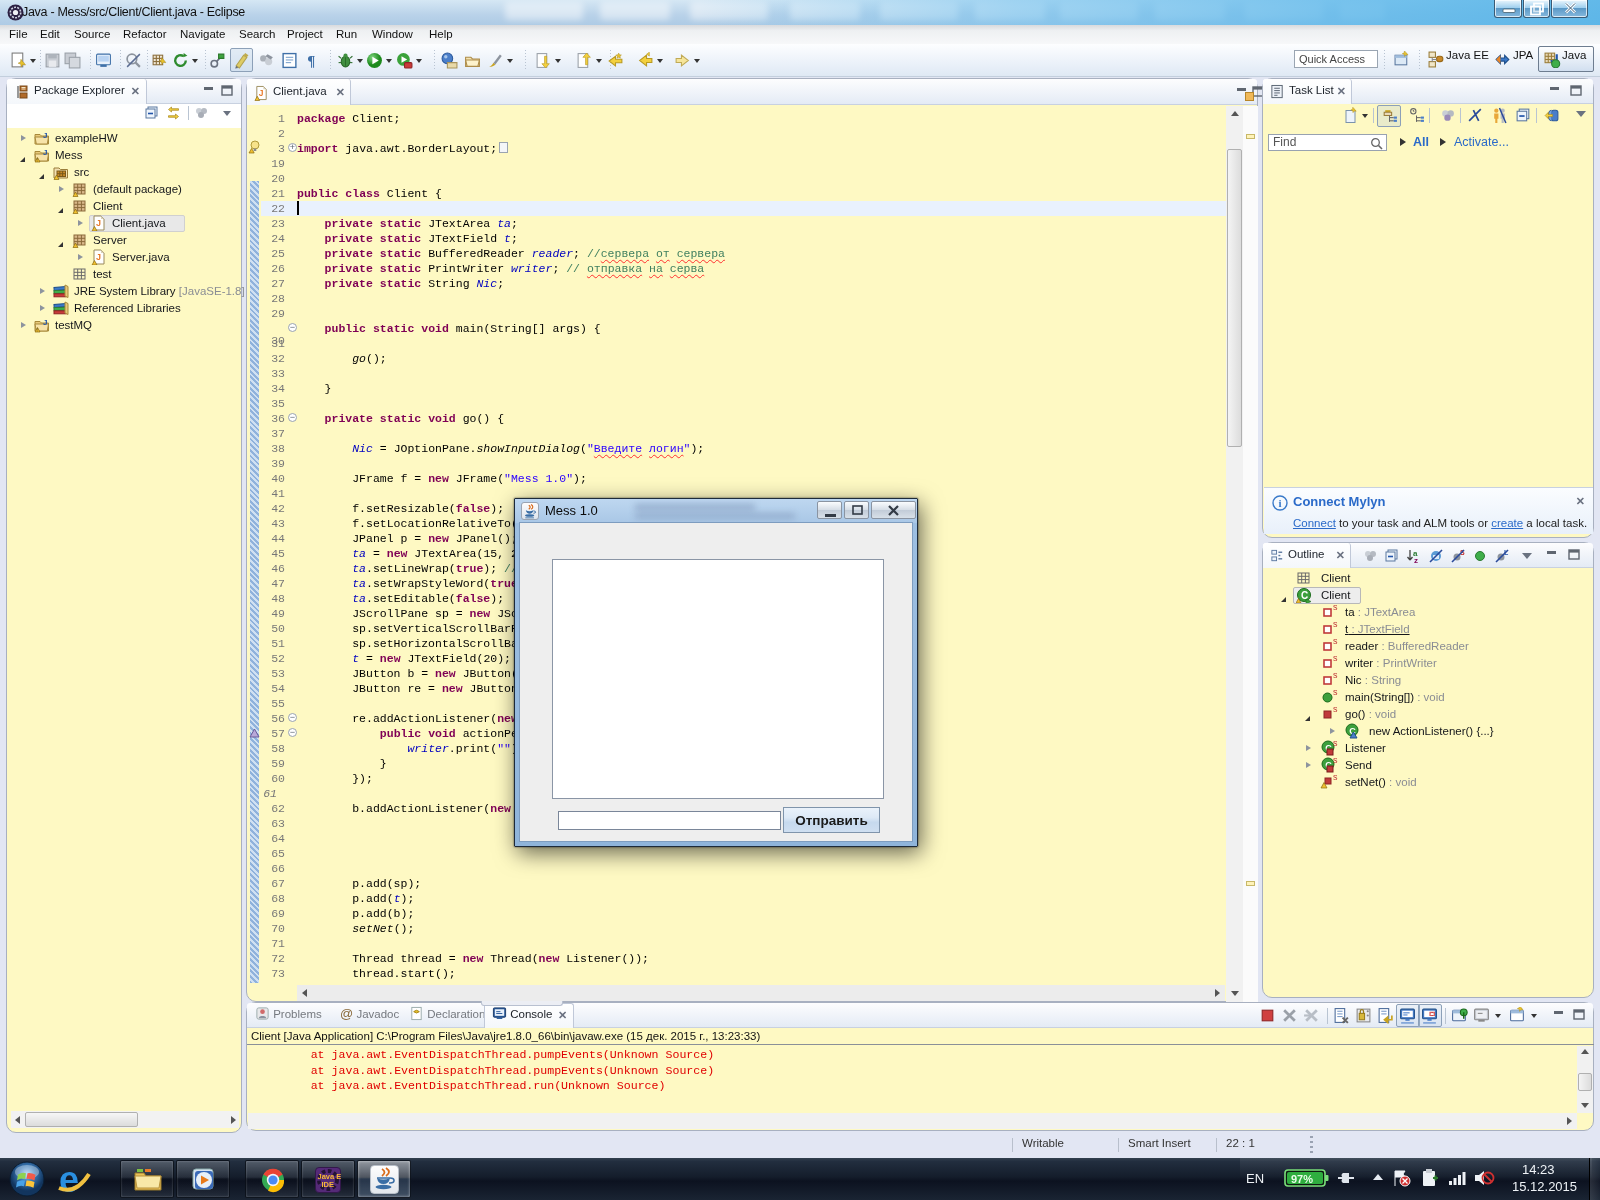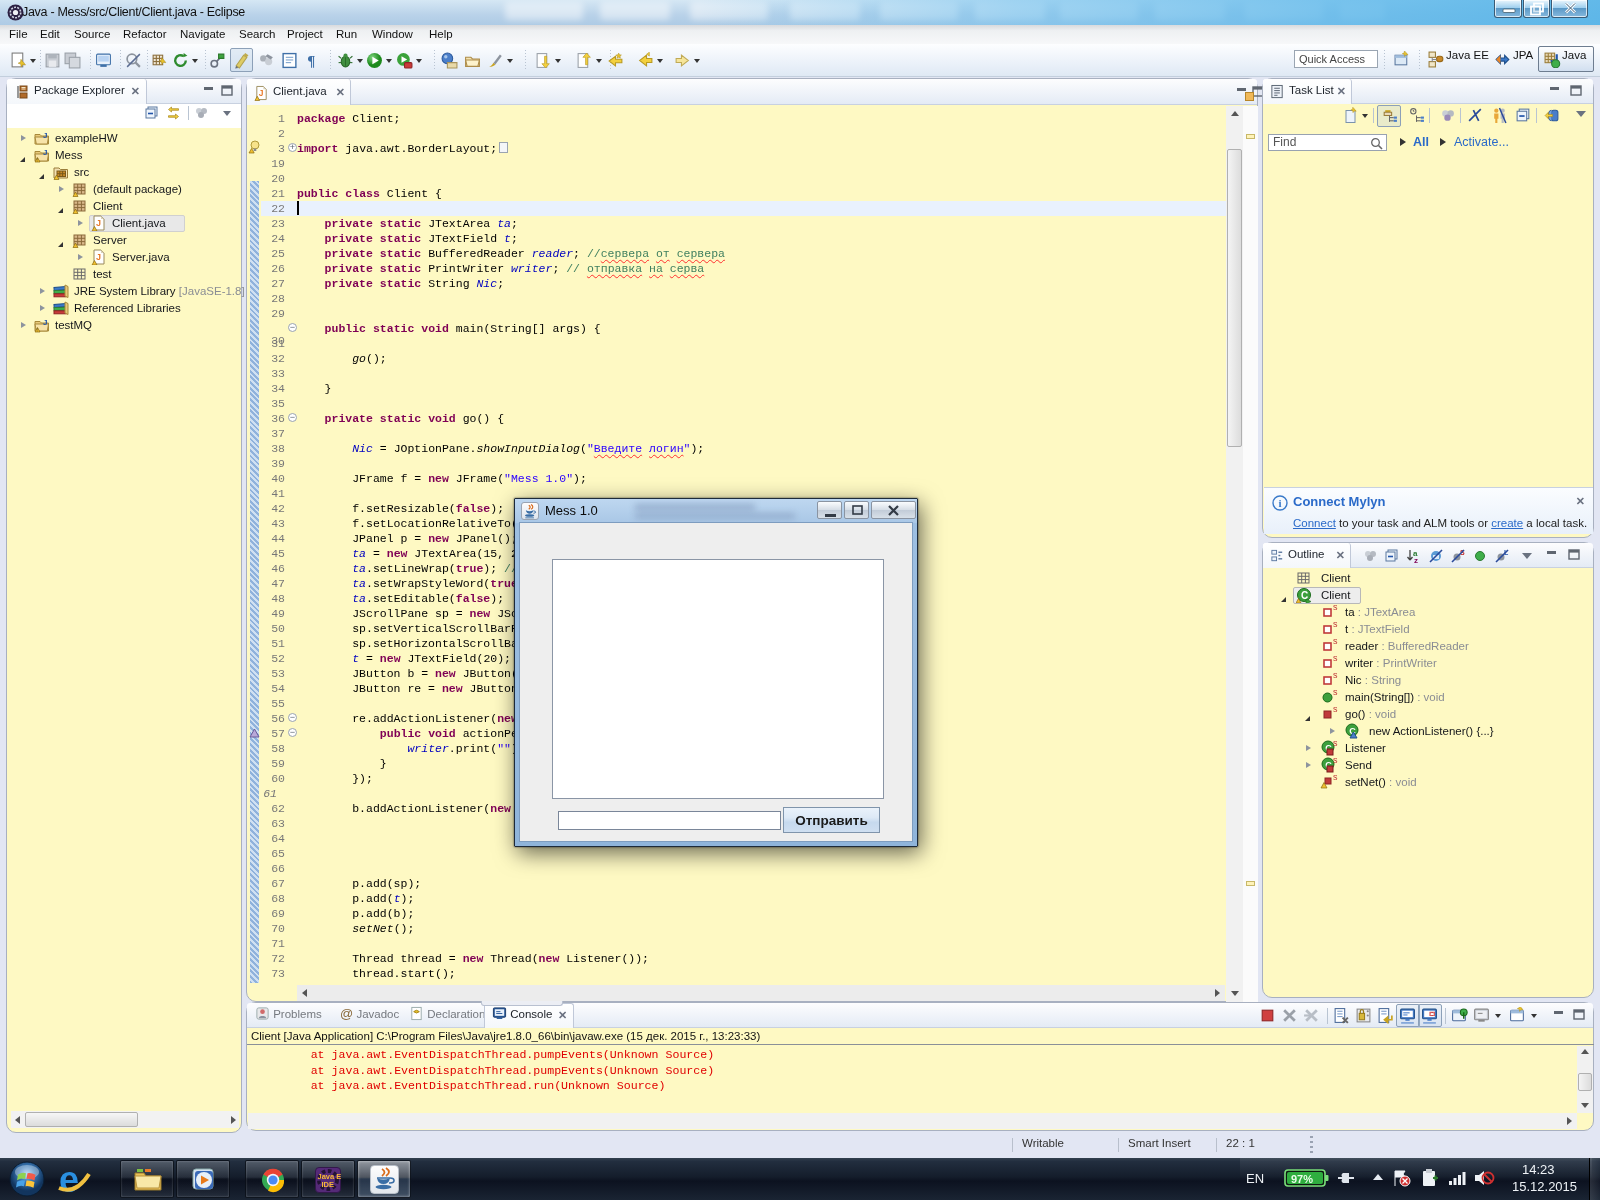--- a/index.html
+++ b/index.html
@@ -786,21 +786,21 @@
         <rect x="4" y="5" width="7" height="7" fill="#fff" stroke="#c03a3a" stroke-width="1.6"></rect>
       </svg>
 <span style="position:absolute;left:70px;top:-2px;font-size:9px;color:#c03a3a;">s</span>
 <span class="tlabel" style="left:82px;">ta<span class="gray"> : JTextArea</span></span>
 </div>
 <div class="treerow" style="left:0;top:78px;width:330px;">
 <svg class="ticon" style="left:57px;" viewBox="0 0 16 16">
         <rect x="4" y="5" width="7" height="7" fill="#fff" stroke="#c03a3a" stroke-width="1.6"></rect>
       </svg>
 <span style="position:absolute;left:70px;top:-2px;font-size:9px;color:#c03a3a;">s</span>
-<span class="tlabel" style="left:82px;">t<span class="gray"> : JTextField</span></span>
+<span class="tlabel" style="left:82px;text-decoration:underline;">t<span class="gray"> : JTextField</span></span>
 </div>
 <div class="treerow" style="left:0;top:95px;width:330px;">
 <svg class="ticon" style="left:57px;" viewBox="0 0 16 16">
         <rect x="4" y="5" width="7" height="7" fill="#fff" stroke="#c03a3a" stroke-width="1.6"></rect>
       </svg>
 <span style="position:absolute;left:70px;top:-2px;font-size:9px;color:#c03a3a;">s</span>
 <span class="tlabel" style="left:82px;">reader<span class="gray"> : BufferedReader</span></span>
 </div>
 <div class="treerow" style="left:0;top:112px;width:330px;">
 <svg class="ticon" style="left:57px;" viewBox="0 0 16 16">

